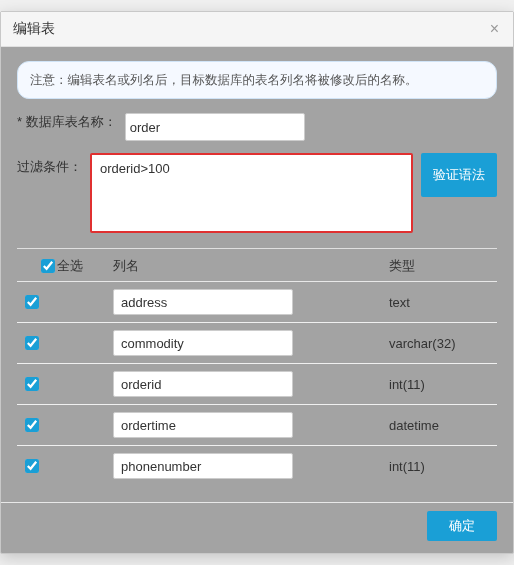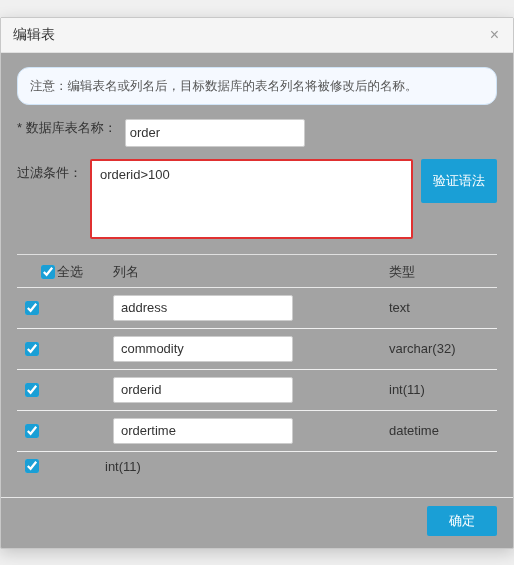--- a/index.html
+++ b/index.html
@@ -311,20 +311,23 @@
           <div class="col-name-cell">
             <input type="text" class="col-name-input" value="ordertime" style="">
           </div>
           <div class="col-type-cell">datetime</div>
         </div>
 
         <div class="column-row">
           <div class="col-checkbox-cell">
             <input type="checkbox" class="checkbox-input" checked="" style="">
           </div>
+          <div class="col-name-cell">
+            <input type="text" class="col-name-input" value="phonenumber" style="">
+          </div>
           <div class="col-type-cell">int(11)</div>
         </div>
       </div>
     </div>
   </div>
 
   <div class="dialog-footer">
     <button class="confirm-btn">确定</button>
   </div>
 </div>

